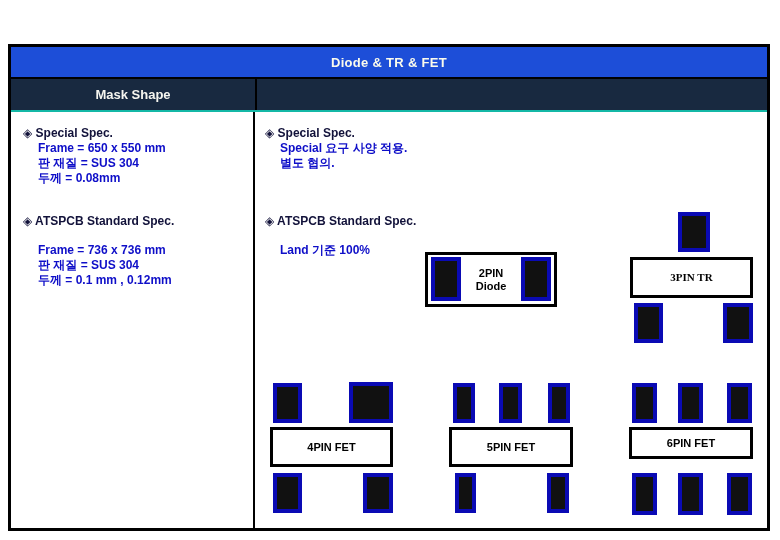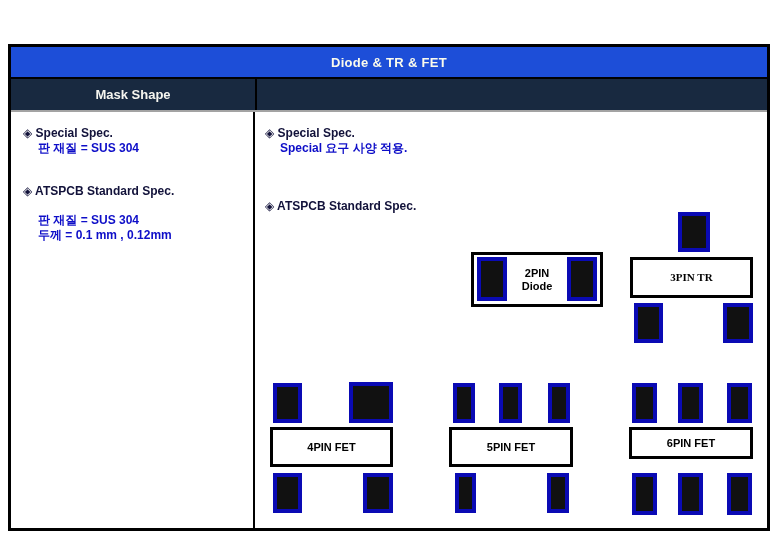--- a/index.html
+++ b/index.html
@@ -3,21 +3,21 @@
 <meta charset="utf-8">
 <style>
   html,body{margin:0;padding:0;background:#fff;}
   .page{position:relative;width:780px;height:540px;background:#fff;overflow:hidden;
         font-family:"Liberation Sans","DejaVu Sans",sans-serif;}
   .table-frame{position:absolute;left:8px;top:44px;width:762px;height:487px;
         border:3px solid #000;box-sizing:border-box;background:#fff;}
   .row-title{height:30px;background:#1d4ed8;border-bottom:2px solid #000;
         display:flex;align-items:center;justify-content:center;
         color:#fbfbec;font-weight:bold;font-size:13px;letter-spacing:.3px;}
-  .row-header{height:31px;background:#182940;border-bottom:2px solid #a3a3a3;display:flex;}
+  .row-header{height:31px;background:#182940;border-bottom:2px solid #14b8a6;display:flex;}
   .row-header .cell-left{width:244px;border-right:2px solid #000;display:flex;
         align-items:center;justify-content:center;}
   .row-header .cell-right{flex:1;display:flex;align-items:center;justify-content:center;}
   .hdr-txt{color:#f6f6f0;font-weight:bold;font-size:13px;}
   .body-area{display:flex;height:419px;}
   .col-left{width:244px;border-right:2px solid #000;box-sizing:border-box;padding:0 0 0 12px;}
   .col-right{flex:1;padding:0 0 0 10px;}
   .spec-heading{font-weight:bold;font-size:12px;color:#12123a;line-height:15px;}
   .spec-lines{font-weight:bold;font-size:12px;color:#0e0ec8;line-height:15px;padding-left:15px;}
   .mt14{margin-top:14px;} .mt28{margin-top:28px;} .mt43{margin-top:43px;}
@@ -40,42 +40,49 @@
     <div class="row-header">
       <div class="cell-left">
         <span class="hdr-txt">Mask Shape</span>
       </div>
     </div>
 
     <div class="body-area">
       <div class="col-left">
         <div class="spec-heading mt14">◈  Special Spec.</div>
         <div class="spec-lines">
+          <div>Frame = 650 x 550 mm</div>
           <div>판 재질 = SUS 304</div>
+          <div>두께 = 0.08mm</div>
         </div>
         <div class="spec-heading mt28">◈  ATSPCB Standard Spec.</div>
         <div class="gap14"></div>
         <div class="spec-lines">
+          <div>Frame = 736 x 736 mm</div>
           <div>판 재질 = SUS 304</div>
           <div>두께 = 0.1 mm , 0.12mm</div>
         </div>
       </div>
 
       <div class="col-right">
         <div class="spec-heading mt14">◈ Special Spec.</div>
         <div class="spec-lines">
           <div>Special 요구 사양 적용.</div>
+          <div>별도 협의.</div>
         </div>
         <div class="spec-heading mt43">◈ ATSPCB Standard Spec.</div>
         <div class="gap14"></div>
+        <div class="spec-lines">
+          <div>Land 기준 100%</div>
+        </div>
       </div>
     </div>
   </div>
 
-  <div class="comp" style="left:471px;top:252px;width:132px;height:63px;">
+  <div class="comp" style="left:425px;top:252px;width:132px;height:63px;">
     <div class="comp-box" style="left:0;top:0;width:132px;height:55px;">2PIN
 Diode</div>
     <div class="pad" style="left:6px;top:5px;width:30px;height:44px;"></div>
     <div class="pad" style="left:96px;top:5px;width:30px;height:44px;"></div>
   </div>
 
   <div class="comp" style="left:630px;top:212px;width:123px;height:131px;">
     <div class="pad" style="left:48px;top:0;width:32px;height:40px;"></div>
     <div class="comp-box" style="left:0;top:45px;width:123px;height:41px;font-family:Liberation Serif, serif;">3PIN TR</div>
     <div class="pad" style="left:4px;top:91px;width:29px;height:40px;"></div>

